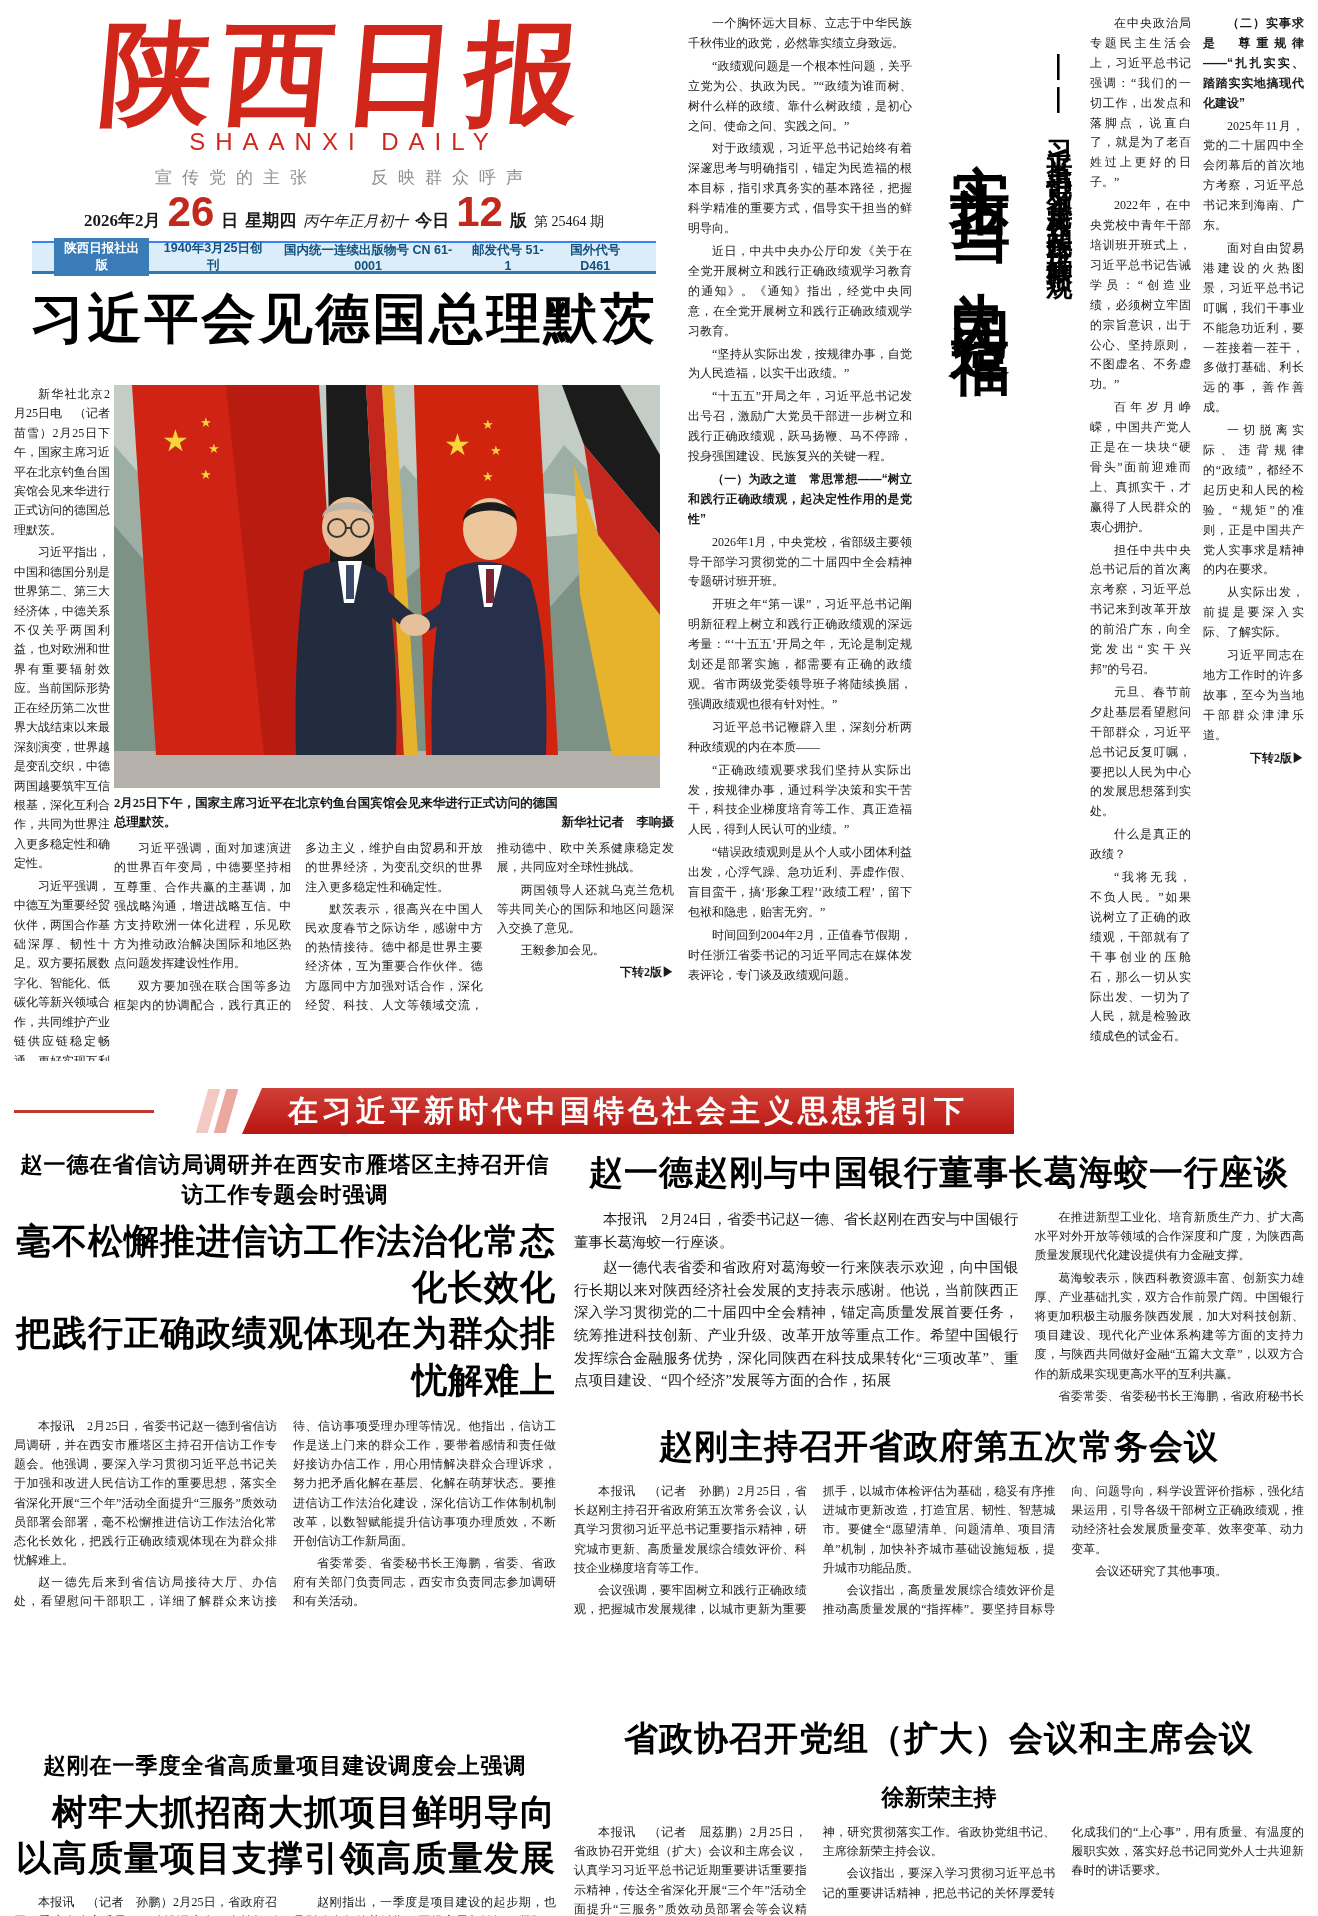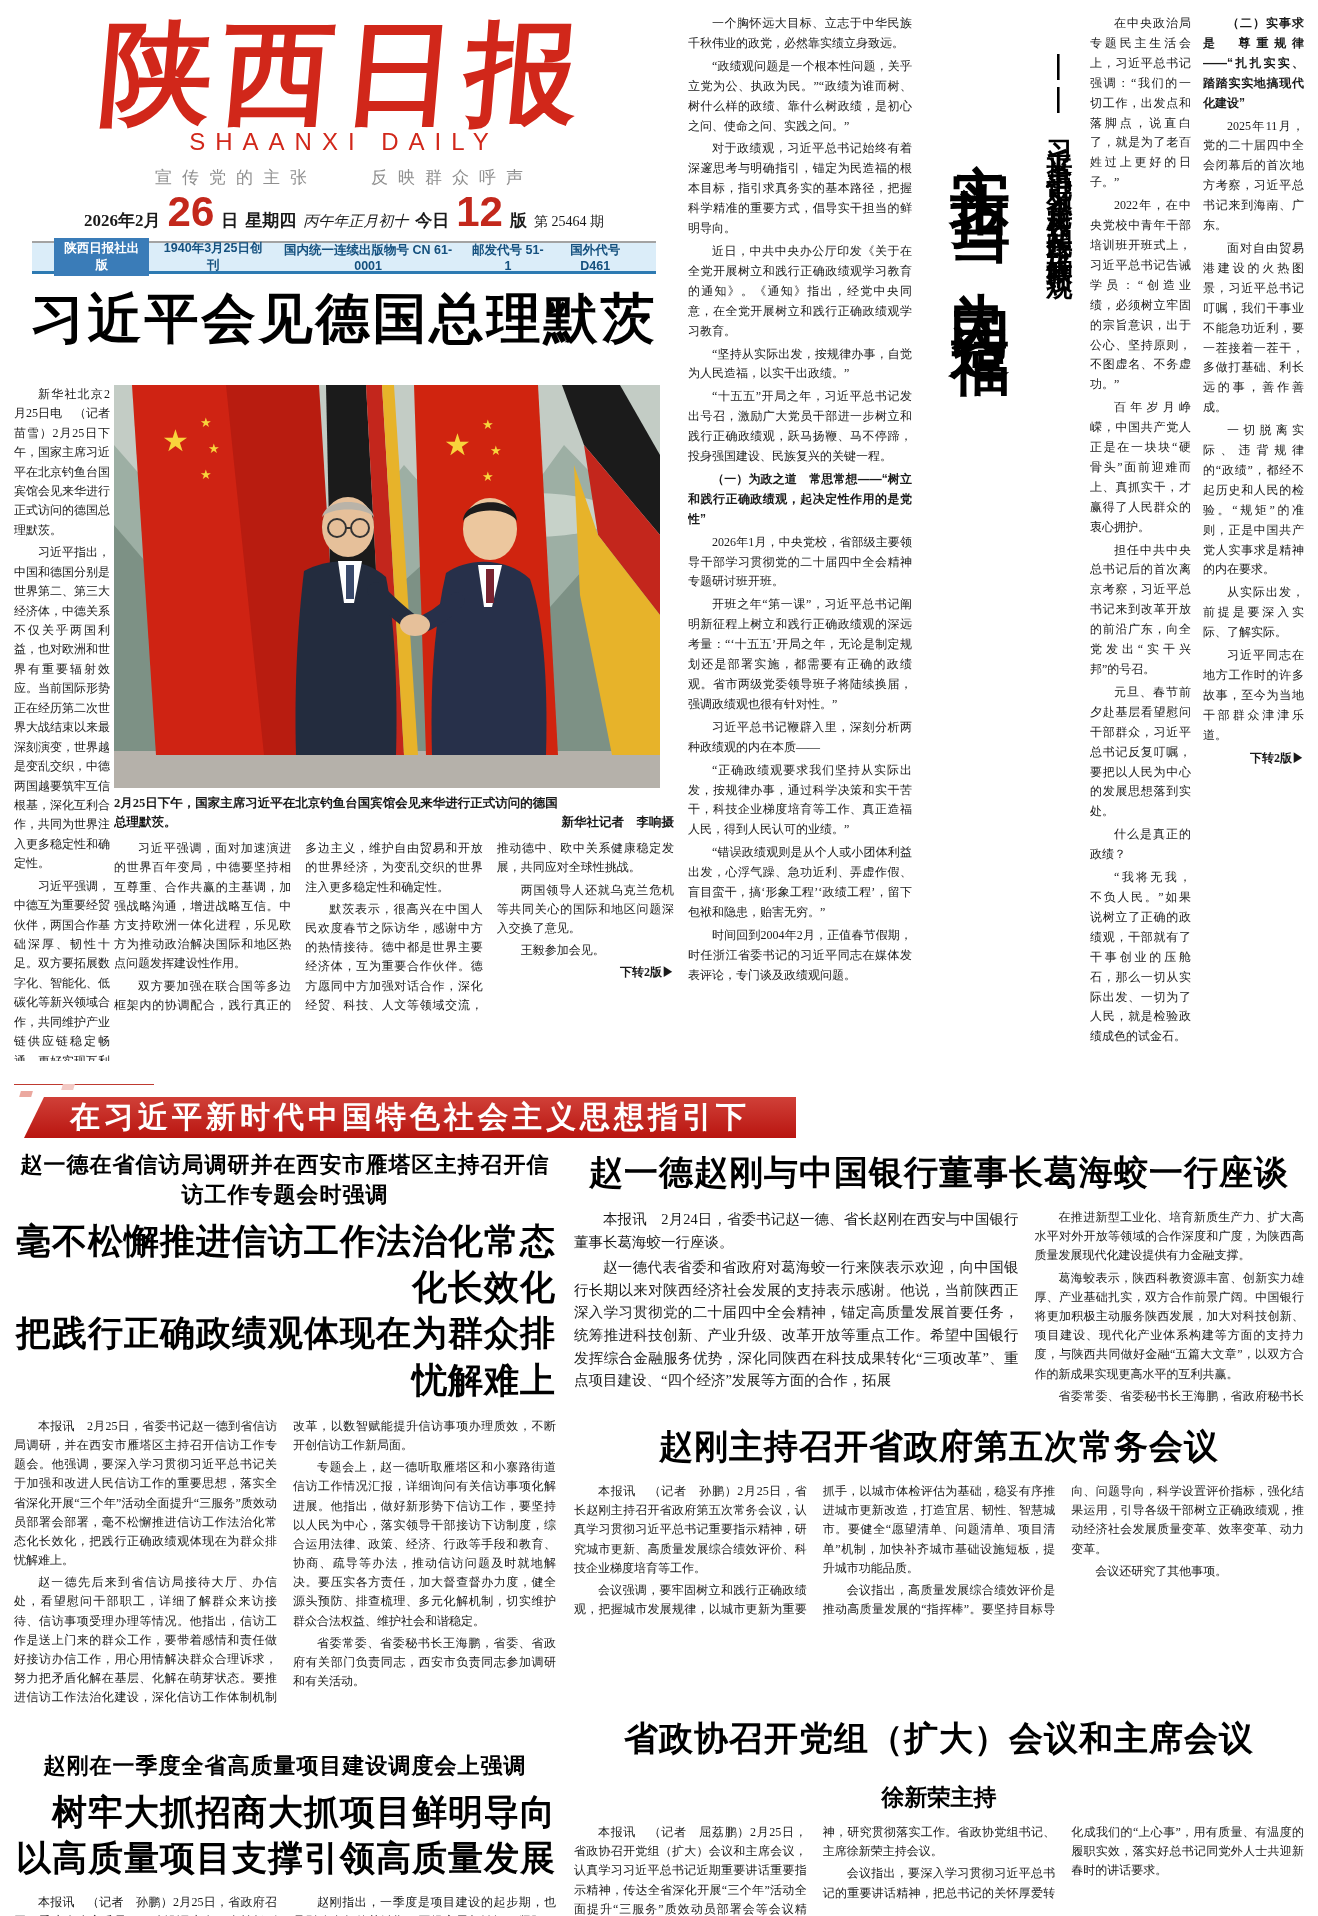--- a/index.html
+++ b/index.html
@@ -32,21 +32,21 @@
     color:#8f8f8f; font-size:17px; letter-spacing:10px; margin-top:10px;
     font-family:"Liberation Sans", sans-serif;
   }
   .dateline { margin-top:4px; display:flex; justify-content:center; align-items:baseline; gap:7px; font-size:17px; font-weight:bold; }
   .dl-big { color:#c3281c; font-size:42px; font-weight:bold; line-height:.9; font-family:"Liberation Sans", sans-serif; }
   .dl-lunar { font-style:italic; font-weight:normal; font-size:15px; }
   .dl-issue { font-weight:normal; font-size:14px; }
 
   .pubbar {
     margin:9px 18px 0 18px; background:#dbedf9;
-    border-top:2px solid #a3a3a3; border-bottom:3px solid #2d7ab2;
+    border-top:2px solid #3b82f6; border-bottom:3px solid #2d7ab2;
     height:28px; display:flex; align-items:center; gap:12px; padding:0 22px;
     font-size:12.5px; color:#14507e; font-weight:bold;
     font-family:"Liberation Sans", sans-serif;
   }
   .pubbox { background:#3a7cb8; color:#fff; padding:2px 7px; }
 
   .main-headline {
     text-align:center; font-size:54px; font-weight:900; letter-spacing:3px;
     line-height:1.12; margin-top:14px; color:#000;
     font-family:"Liberation Sans", sans-serif;
@@ -69,21 +69,21 @@
     font-family:"Liberation Sans", sans-serif; font-weight:900;
     font-size:60px; letter-spacing:14px; padding-top:100px; color:#000;
   }
   .vhead-sub {
     flex:none; width:46px; writing-mode:vertical-rl;
     font-family:"Liberation Sans", sans-serif; font-weight:bold;
     font-size:26px; letter-spacing:7px; padding-top:40px; color:#000;
   }
 
   
-  .banner-row { height:54px; display:flex; margin-top:10px;flex-direction:column; }
+  .banner-row { height:54px; display:flex; align-items:center; margin-top:10px; }
   .banner-line { width:140px; height:3px; background:#bf3a30; }
   .stripe1 { width:12px; height:44px; background:#f3c9c4; transform:skewX(-16deg); margin-left:48px; }
   .stripe2 { width:12px; height:44px; background:#eba89f; transform:skewX(-16deg); margin-left:6px; }
   .red-banner {
     margin-left:10px; width:772px; height:46px;
     background:linear-gradient(180deg,#d04038,#b91510);
     color:#fff; display:flex; align-items:center; justify-content:center;
     font-family:"Liberation Sans", sans-serif; font-weight:900;
     font-size:30px; letter-spacing:4px;
     clip-path:polygon(20px 0, 100% 0, 100% 100%, 0 100%);
@@ -294,21 +294,20 @@
     <div class="bcol-left">
       <div>
         <div class="kicker">赵一德在省信访局调研并在西安市雁塔区主持召开信访工作专题会时强调</div>
         <div class="headline2">
           <div>毫不松懈推进信访工作法治化常态化长效化</div>
           <div>把践行正确政绩观体现在为群众排忧解难上</div>
         </div>
         <div class="xf-body">
             <p>本报讯　2月25日，省委书记赵一德到省信访局调研，并在西安市雁塔区主持召开信访工作专题会。他强调，要深入学习贯彻习近平总书记关于加强和改进人民信访工作的重要思想，落实全省深化开展“三个年”活动全面提升“三服务”质效动员部署会部署，毫不松懈推进信访工作法治化常态化长效化，把践行正确政绩观体现在为群众排忧解难上。</p>
             <p>赵一德先后来到省信访局接待大厅、办信处，看望慰问干部职工，详细了解群众来访接待、信访事项受理办理等情况。他指出，信访工作是送上门来的群众工作，要带着感情和责任做好接访办信工作，用心用情解决群众合理诉求，努力把矛盾化解在基层、化解在萌芽状态。要推进信访工作法治化建设，深化信访工作体制机制改革，以数智赋能提升信访事项办理质效，不断开创信访工作新局面。</p>
-            <p>专题会上，赵一德听取雁塔区和小寨路街道信访工作情况汇报，详细询问有关信访事项化解进展。他指出，做好新形势下信访工作，要坚持以人民为中心，落实领导干部接访下访制度，综合运用法律、政策、经济、行政等手段和教育、协商、疏导等办法，推动信访问题及时就地解决。要压实各方责任，加大督查督办力度，健全源头预防、排查梳理、多元化解机制，切实维护群众合法权益、维护社会和谐稳定。</p>
             <p>省委常委、省委秘书长王海鹏，省委、省政府有关部门负责同志，西安市负责同志参加调研和有关活动。</p>
           </div>
       </div>
 
       <div class="dd-block">
         <div class="kicker">赵刚在一季度全省高质量项目建设调度会上强调</div>
         <div class="headline2">
           <div>树牢大抓招商大抓项目鲜明导向</div>
           <div>以高质量项目支撑引领高质量发展</div>
         </div>

